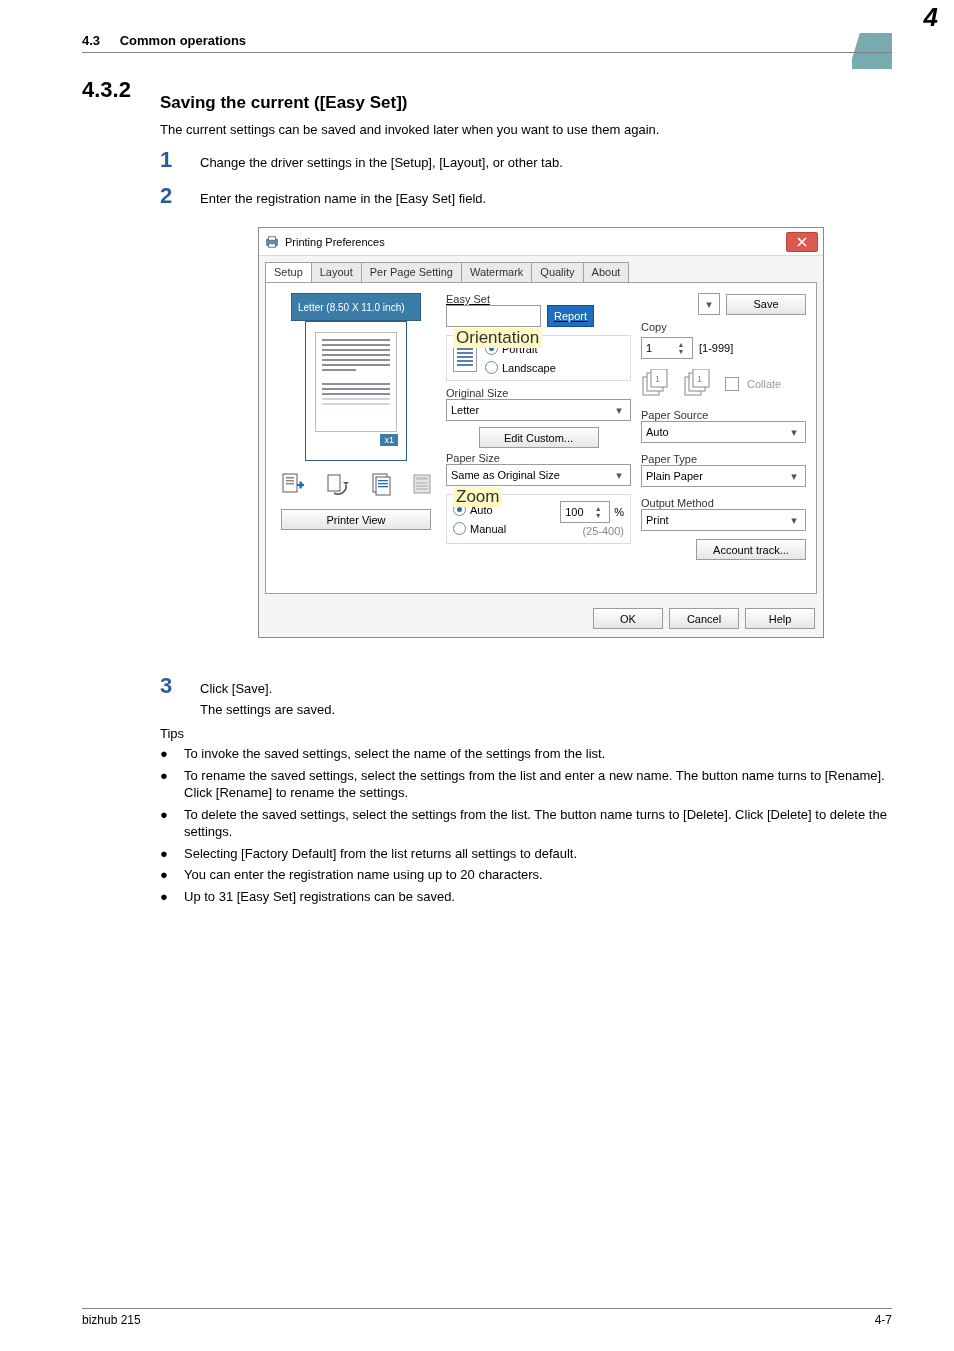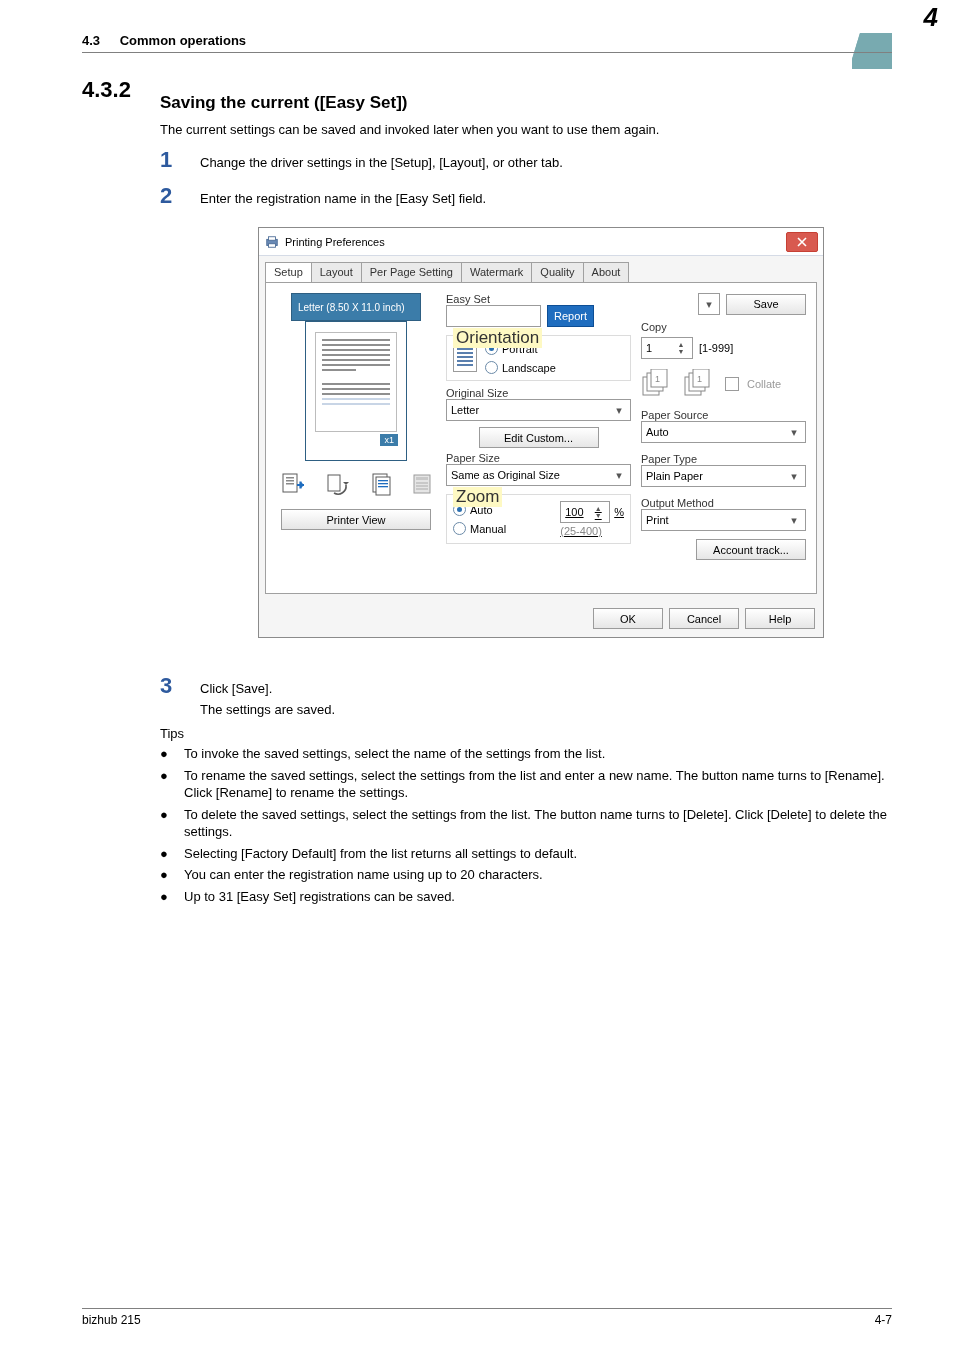--- a/index.html
+++ b/index.html
@@ -74,21 +74,21 @@
   .group{border:1px solid var(--groupbox);padding:6px;margin-top:2px;margin-bottom:6px;position:relative;}
   .group .gtitle{position:absolute;top:-8px;left:6px;background:#fef9c3;padding:0 3px;font-size:17px;color:#333;}
   .radio{display:flex;align-items:center;gap:4px;font-size:11px;}
   .radio .rdot{width:11px;height:11px;border:1px solid #6b8aa8;border-radius:50%;display:inline-flex;align-items:center;justify-content:center;}
   .radio .rdot.sel::after{content:"";width:5px;height:5px;background:#2a6fb1;border-radius:50%;display:block;}
   .combo,.textin,.spin{border:1px solid #9b9b9b;background:var(--field-bg);height:20px;display:flex;align-items:center;padding:0 4px;justify-content:space-between;font-size:11px;}
   .combo .arr,.spin .arr{width:14px;height:16px;display:flex;flex-direction:column;align-items:center;justify-content:center;color:#555;}
   .spin{width:40px;}
   .col.mid{width:185px;}
   .col.right{flex:1;}
-  .easyset-row{display:flex;align-items:center;gap:6px;}
+  .easyset-row{display:flex;align-items:center;gap:6px;text-decoration:underline;}
   .easyset-row .combo{width:85px;}
   .report{background:var(--highlight);color:#fff;border:1px solid #0d4e95;height:20px;padding:0 6px;display:inline-flex;align-items:center;font-size:11px;}
   .copyrow{display:flex;align-items:center;gap:6px;margin-top:4px;}
   .copyrow .spin{width:42px;}
   .collate-row{display:flex;align-items:center;gap:8px;margin-top:10px;}
   .chk{width:12px;height:12px;border:1px solid #9b9b9b;background:#fff;}
   .right .combo{width:155px;}
   .right .label.sec{margin-top:10px;}
   .bottombar{display:flex;justify-content:flex-end;gap:6px;padding:8px;}
   .btn.ok{min-width:70px;}
@@ -263,21 +263,21 @@
               <div style="display:flex;flex-direction:column;gap:6px;">
                 <label class="radio">
                     <span class="rdot sel"></span>
                     <span>Auto</span>
                   </label>
                 <label class="radio">
                     <span class="rdot"></span>
                     <span>Manual</span>
                   </label>
               </div>
-              <div style="display:flex;flex-direction:column;align-items:flex-start;gap:2px;text-decoration:underline;">
+              <div style="display:flex;flex-direction:column;align-items:flex-end;gap:2px;">
                 <div style="display:flex;align-items:center;gap:4px;">
                   <span class="spin">
                     <span>100</span>
                     <span class="arr">
                         <span style="font-size:7px;line-height:7px;">▲</span>
                         <span style="font-size:7px;line-height:7px;">▼</span>
                       </span>
                   </span>
                   <span>%</span>
                 </div>

